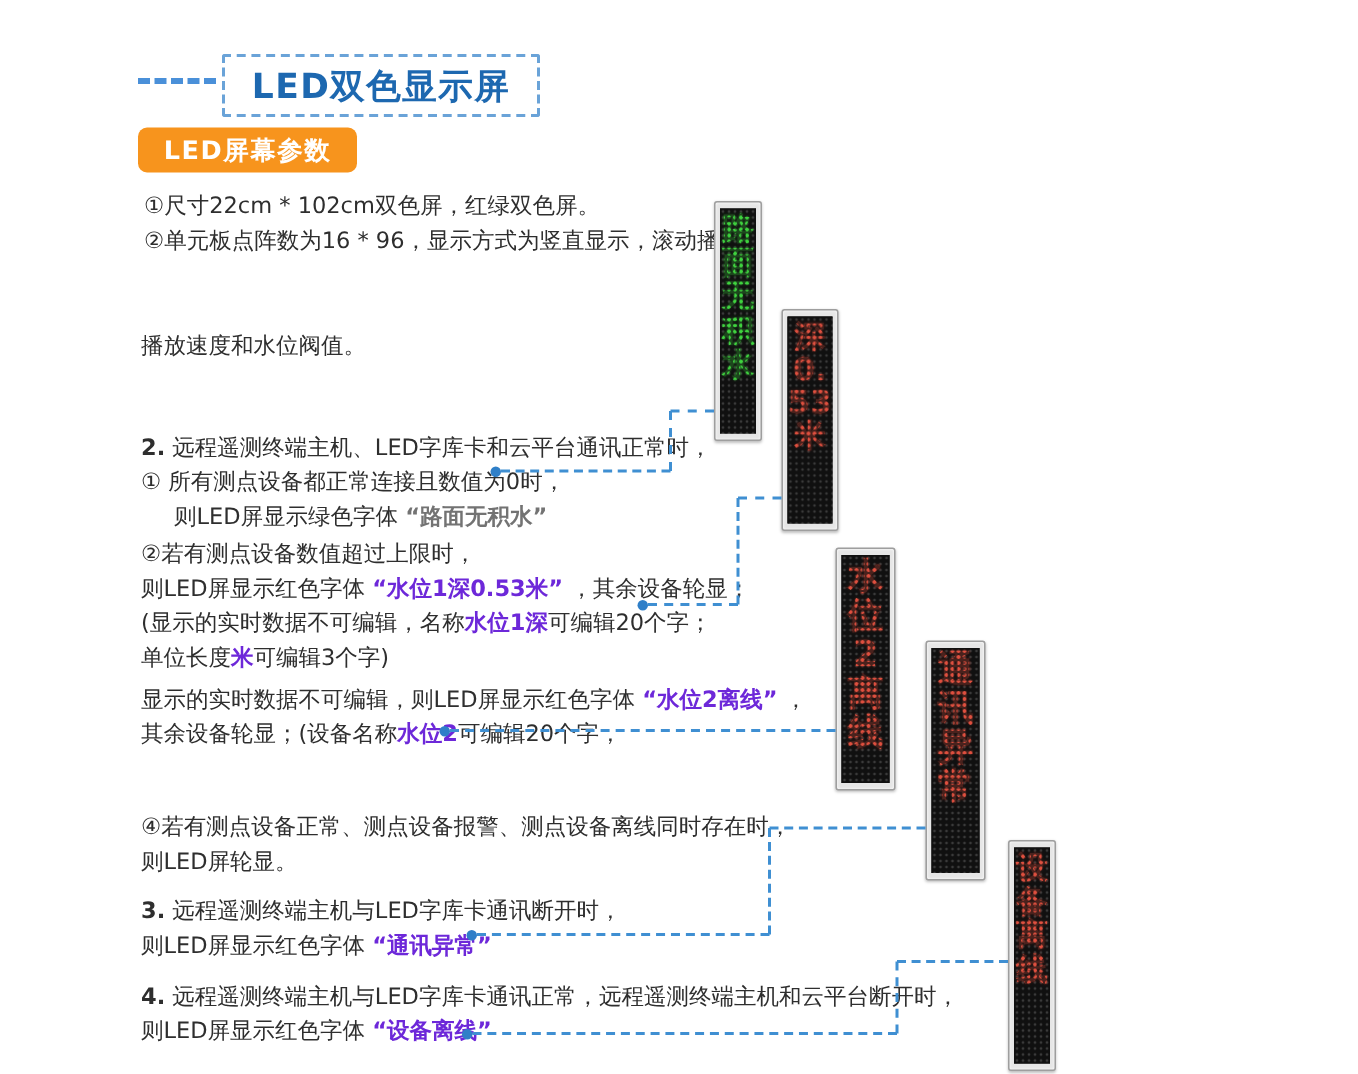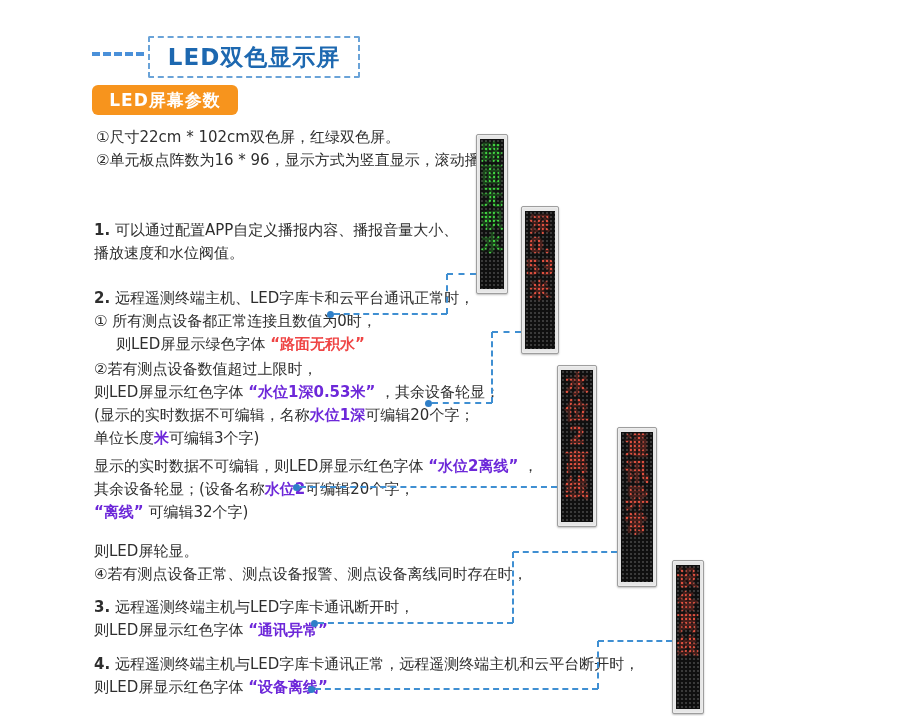--- a/index.html
+++ b/index.html
@@ -17,21 +17,21 @@
   .badge{
     position:absolute;background:#f7941d;color:#ffffff;font-weight:bold;font-size:17px;
     border-radius:6px;display:flex;align-items:center;justify-content:center;letter-spacing:1px;
   }
   #badge-params{left:92px;top:63px;width:146px;height:30px;}
   #badge-format{left:92px;top:154px;width:177px;height:31px;}
   
   .tblock{position:absolute;left:94px;font-size:15px;line-height:23px;width:480px;}
   .tblock .num{font-weight:bold;}
   .indent{padding-left:22px;}
-  .green-strong{color:#ef4444;font-weight:bold;}
+  .green-strong{color:#737373;font-weight:bold;}
   .red-strong{color:#6d28d9;font-weight:bold;}
   #params-lines{left:96px;top:104px;}
   #block-1{top:197px;}
   #block-2{top:265px;}
   #block-2a{top:336px;}
   #block-2b{top:433px;}
   #block-2c{top:518px;width:560px;}
   #block-3{top:574px;}
   #block-4{top:631px;width:600px;}
   
@@ -85,46 +85,44 @@
     <span>LED屏幕参数</span>
   </div>
 
   <div class="tblock" id="params-lines">
     <div>①尺寸22cm * 102cm双色屏，红绿双色屏。</div>
     <div>②单元板点阵数为16 * 96，显示方式为竖直显示，滚动播放。</div>
   </div>
 
 
   <div class="tblock" id="block-1">
-    <div><span class="num">1.</span><span> 可以通过配置APP自定义播报内容、播报音量大小、</span></div>
     <div>播放速度和水位阀值。</div>
   </div>
 
   <div class="tblock" id="block-2">
     <div><span class="num">2.</span><span> 远程遥测终端主机、LED字库卡和云平台通讯正常时，</span></div>
     <div>① 所有测点设备都正常连接且数值为0时，</div>
     <div class="indent"><span>则LED屏显示绿色字体 </span><span class="green-strong">“路面无积水”</span></div>
   </div>
 
   <div class="tblock" id="block-2a">
     <div>②若有测点设备数值超过上限时，</div>
     <div><span>则LED屏显示红色字体 </span><span class="red-strong">“水位1深0.53米”</span><span> ，其余设备轮显；</span></div>
     <div><span>(显示的实时数据不可编辑，名称</span><span class="red-strong">水位1深</span><span>可编辑20个字；</span></div>
     <div><span>单位长度</span><span class="red-strong">米</span><span>可编辑3个字)</span></div>
   </div>
 
   <div class="tblock" id="block-2b">
     <div><span>显示的实时数据不可编辑，则LED屏显示红色字体 </span><span class="red-strong">“水位2离线”</span><span> ，</span></div>
     <div><span>其余设备轮显；(设备名称</span><span class="red-strong">水位2</span><span>可编辑20个字，</span></div>
-    <div><span class="red-strong">“离线”</span><span> 可编辑32个字)</span></div>
   </div>
 
   <div class="tblock" id="block-2c">
+    <div>④若有测点设备正常、测点设备报警、测点设备离线同时存在时，</div>
     <div>则LED屏轮显。</div>
-    <div>④若有测点设备正常、测点设备报警、测点设备离线同时存在时，</div>
   </div>
 
   <div class="tblock" id="block-3">
     <div><span class="num">3.</span><span> 远程遥测终端主机与LED字库卡通讯断开时，</span></div>
     <div><span>则LED屏显示红色字体 </span><span class="red-strong">“通讯异常”</span></div>
   </div>
 
   <div class="tblock" id="block-4">
     <div><span class="num">4.</span><span> 远程遥测终端主机与LED字库卡通讯正常，远程遥测终端主机和云平台断开时，</span></div>
     <div><span>则LED屏显示红色字体 </span><span class="red-strong">“设备离线”</span></div>

